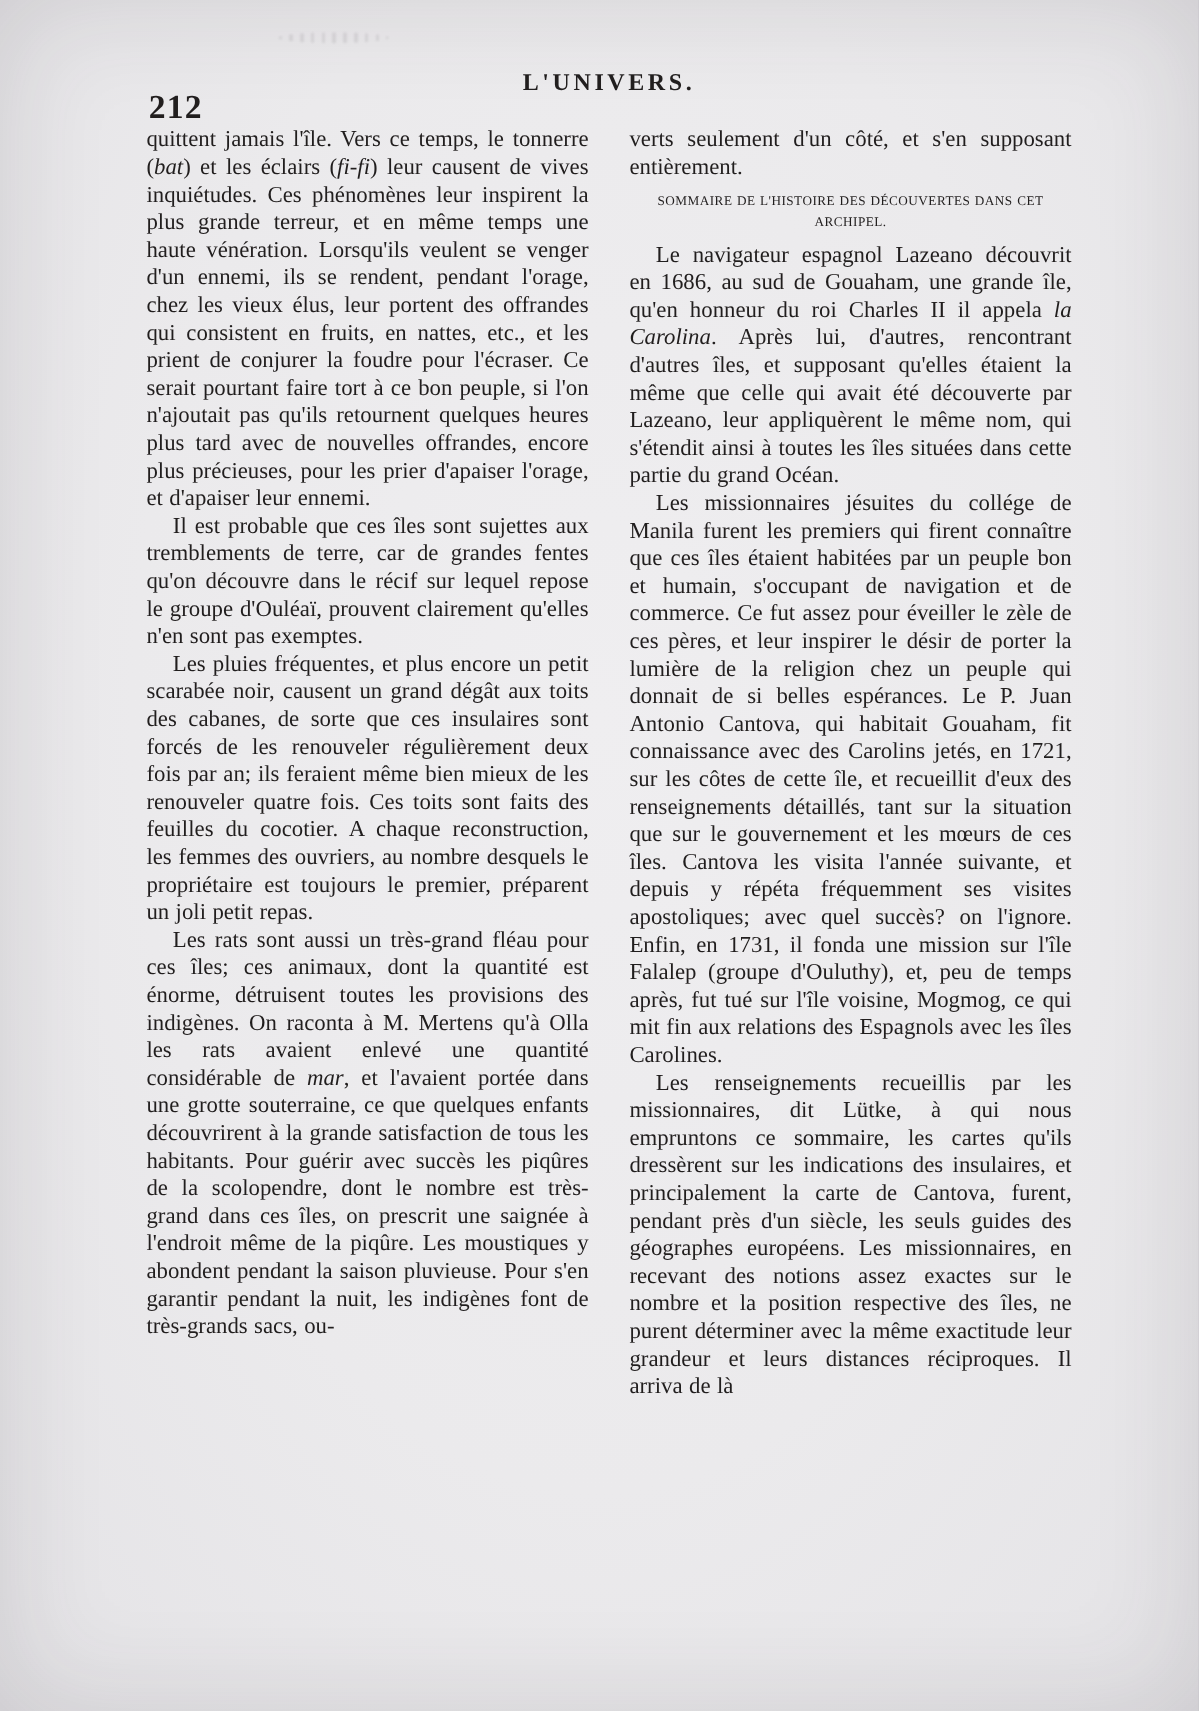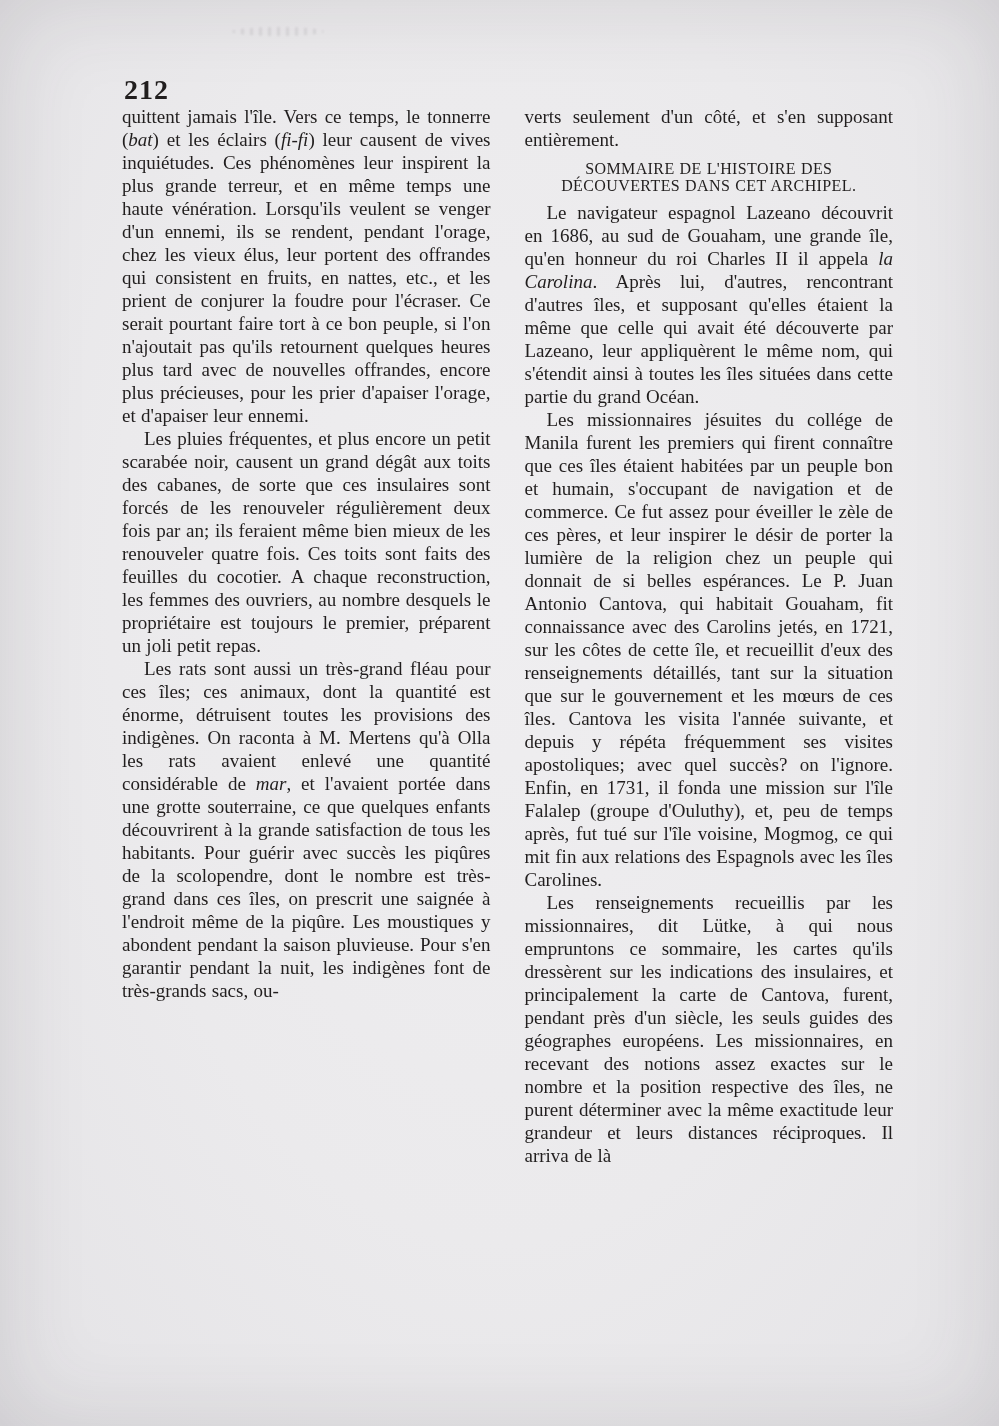--- a/index.html
+++ b/index.html
@@ -51,21 +51,21 @@
     text-align: justify;
     hyphens: auto;
     -webkit-hyphens: auto;
     word-spacing: 0.6px;
   }
 
   p.para { margin: 0; }
   p.para.indent { text-indent: 22px; }
 
   .section-heading {
-    font-size: 16px;
+    font-size: 11px;
     line-height: 17px;
     text-align: center;
     letter-spacing: 0.4px;
     margin: 9px 8px 7px;
     text-indent: 0;
   }
 
   em { font-style: italic; }
 
   .smudge {
@@ -79,24 +79,26 @@
   }
 </style>
 </head>
 <body>
 
 <div class="page">
   <div class="smudge"></div>
   <div class="content">
     <div class="page-header">
       <span class="page-number">212</span>
+      <span class="running-title">L'UNIVERS.</span>
     </div>
     <div class="columns">
       <div class="column">
           <p class="para"><span>quittent jamais l'île. Vers ce temps, le tonnerre (</span><em>bat</em><span>) et les éclairs (</span><em>fi-fi</em><span>) leur causent de vives inquiétudes. Ces phénomènes leur inspirent la plus grande terreur, et en même temps une haute vénération. Lorsqu'ils veulent se venger d'un ennemi, ils se rendent, pendant l'orage, chez les vieux élus, leur portent des offrandes qui consistent en fruits, en nattes, etc., et les prient de conjurer la foudre pour l'écraser. Ce serait pourtant faire tort à ce bon peuple, si l'on n'ajoutait pas qu'ils retournent quelques heures plus tard avec de nouvelles offrandes, encore plus précieuses, pour les prier d'apaiser l'orage, et d'apaiser leur ennemi.</span></p>
+          <p class="para indent"><span>Il est probable que ces îles sont sujettes aux tremblements de terre, car de grandes fentes qu'on découvre dans le récif sur lequel repose le groupe d'Ouléaï, prouvent clairement qu'elles n'en sont pas exemptes.</span></p>
           <p class="para indent"><span>Les pluies fréquentes, et plus encore un petit scarabée noir, causent un grand dégât aux toits des cabanes, de sorte que ces insulaires sont forcés de les renouveler régulièrement deux fois par an; ils feraient même bien mieux de les renouveler quatre fois. Ces toits sont faits des feuilles du cocotier. A chaque reconstruction, les femmes des ouvriers, au nombre desquels le propriétaire est toujours le premier, préparent un joli petit repas.</span></p>
           <p class="para indent"><span>Les rats sont aussi un très-grand fléau pour ces îles; ces animaux, dont la quantité est énorme, détruisent toutes les provisions des indigènes. On raconta à M. Mertens qu'à Olla les rats avaient enlevé une quantité considérable de </span><em>mar</em><span>, et l'avaient portée dans une grotte souterraine, ce que quelques enfants découvrirent à la grande satisfaction de tous les habitants. Pour guérir avec succès les piqûres de la scolopendre, dont le nombre est très-grand dans ces îles, on prescrit une saignée à l'endroit même de la piqûre. Les moustiques y abondent pendant la saison pluvieuse. Pour s'en garantir pendant la nuit, les indigènes font de très-grands sacs, ou-</span></p>
         </div>
       <div class="column">
           <p class="para"><span>verts seulement d'un côté, et s'en supposant entièrement.</span></p>
           <div class="section-heading">SOMMAIRE DE L'HISTOIRE DES DÉCOUVERTES DANS CET ARCHIPEL.</div>
           <p class="para indent"><span>Le navigateur espagnol Lazeano découvrit en 1686, au sud de Gouaham, une grande île, qu'en honneur du roi Charles II il appela </span><em>la Carolina</em><span>. Après lui, d'autres, rencontrant d'autres îles, et supposant qu'elles étaient la même que celle qui avait été découverte par Lazeano, leur appliquèrent le même nom, qui s'étendit ainsi à toutes les îles situées dans cette partie du grand Océan.</span></p>
           <p class="para indent"><span>Les missionnaires jésuites du collége de Manila furent les premiers qui firent connaître que ces îles étaient habitées par un peuple bon et humain, s'occupant de navigation et de commerce. Ce fut assez pour éveiller le zèle de ces pères, et leur inspirer le désir de porter la lumière de la religion chez un peuple qui donnait de si belles espérances. Le P. Juan Antonio Cantova, qui habitait Gouaham, fit connaissance avec des Carolins jetés, en 1721, sur les côtes de cette île, et recueillit d'eux des renseignements détaillés, tant sur la situation que sur le gouvernement et les mœurs de ces îles. Cantova les visita l'année suivante, et depuis y répéta fréquemment ses visites apostoliques; avec quel succès? on l'ignore. Enfin, en 1731, il fonda une mission sur l'île Falalep (groupe d'Ouluthy), et, peu de temps après, fut tué sur l'île voisine, Mogmog, ce qui mit fin aux relations des Espagnols avec les îles Carolines.</span></p>
           <p class="para indent"><span>Les renseignements recueillis par les missionnaires, dit Lütke, à qui nous empruntons ce sommaire, les cartes qu'ils dressèrent sur les indications des insulaires, et principalement la carte de Cantova, furent, pendant près d'un siècle, les seuls guides des géographes européens. Les missionnaires, en recevant des notions assez exactes sur le nombre et la position respective des îles, ne purent déterminer avec la même exactitude leur grandeur et leurs distances réciproques. Il arriva de là</span></p>
         </div>

